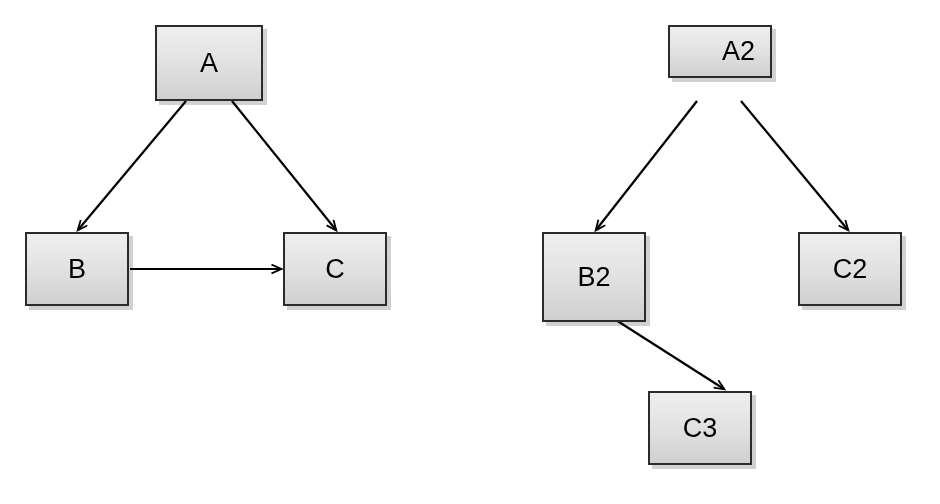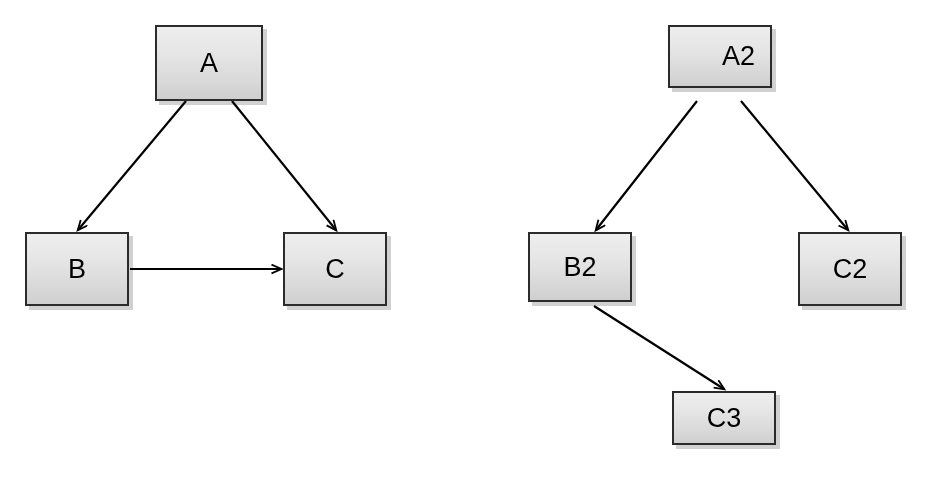--- a/index.html
+++ b/index.html
@@ -67,27 +67,27 @@
   <div id="nodes-layer">
       <div class="node" style="left: 155px; top: 25px; width: 108px; height: 76px;">
         <span class="node-label">A</span>
       </div>
       <div class="node" style="left: 25px; top: 232px; width: 104px; height: 74px;">
         <span class="node-label">B</span>
       </div>
       <div class="node" style="left: 283px; top: 232px; width: 104px; height: 74px;">
         <span class="node-label">C</span>
       </div>
-      <div class="node" style="left: 668px; top: 25px; width: 104px; height: 63px; padding-left: 37px;">
+      <div class="node" style="left: 668px; top: 25px; width: 104px; height: 53px; padding-left: 37px;">
         <span class="node-label">A2</span>
       </div>
-      <div class="node" style="left: 528px; top: 232px; width: 104px; height: 70px;">
+      <div class="node" style="left: 542px; top: 232px; width: 104px; height: 90px;">
         <span class="node-label">B2</span>
       </div>
       <div class="node" style="left: 798px; top: 232px; width: 104px; height: 74px; text-align: right;">
         <span class="node-label">C2</span>
       </div>
-      <div class="node" style="left: 672px; top: 391px; width: 104px; height: 54px;">
+      <div class="node" style="left: 648px; top: 391px; width: 104px; height: 74px;">
         <span class="node-label">C3</span>
       </div>
     </div>
 
 </div>
 
 </body></html>

